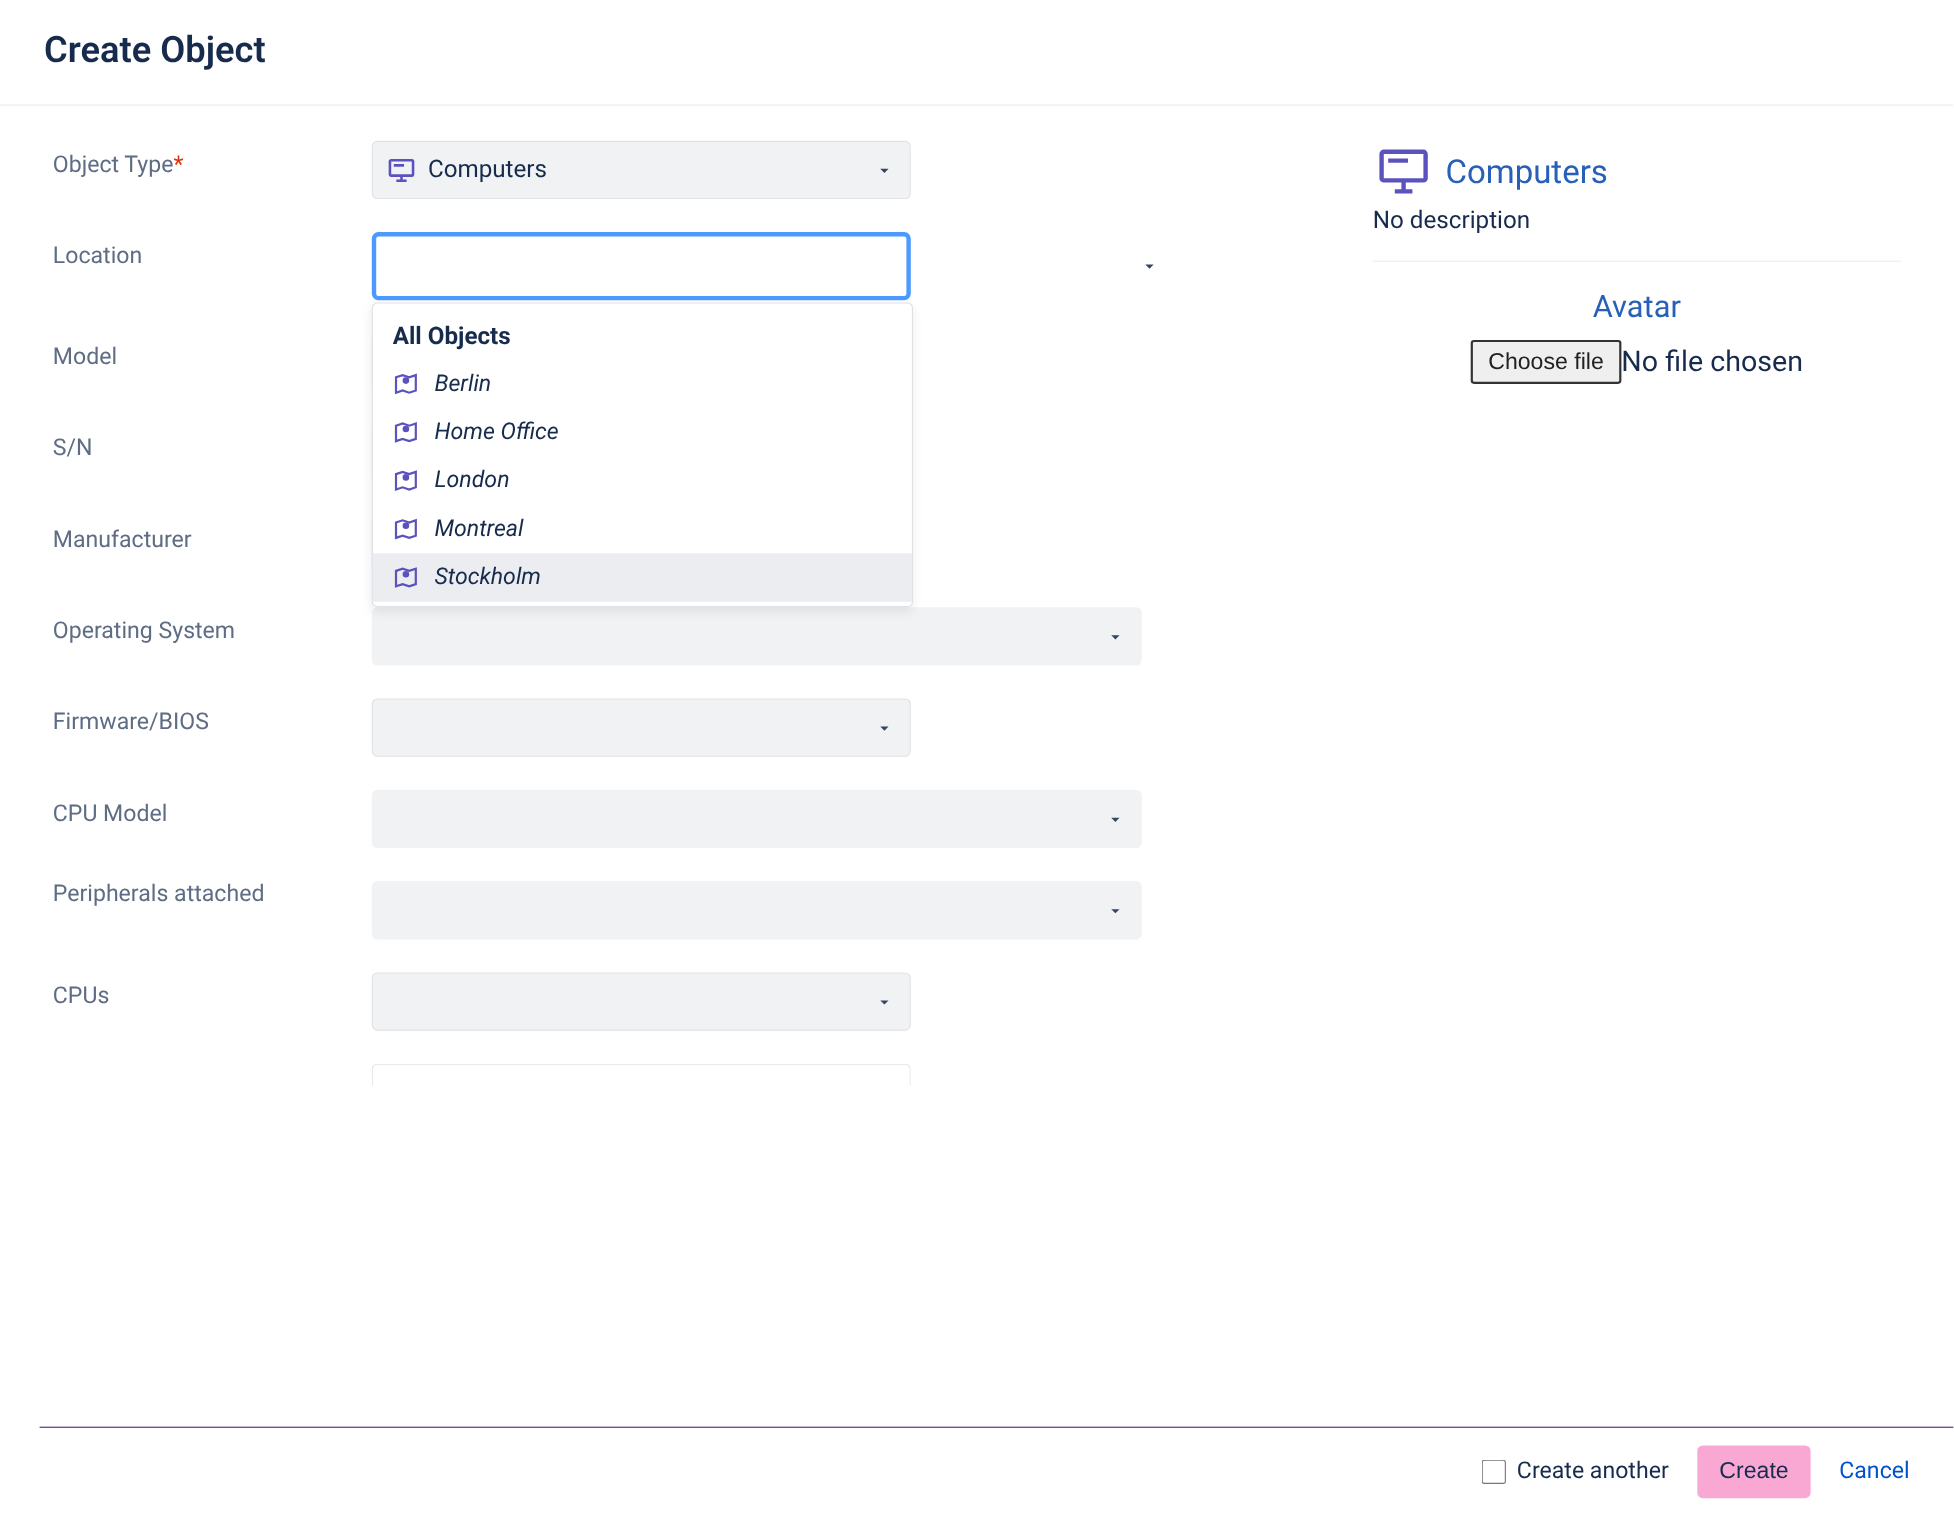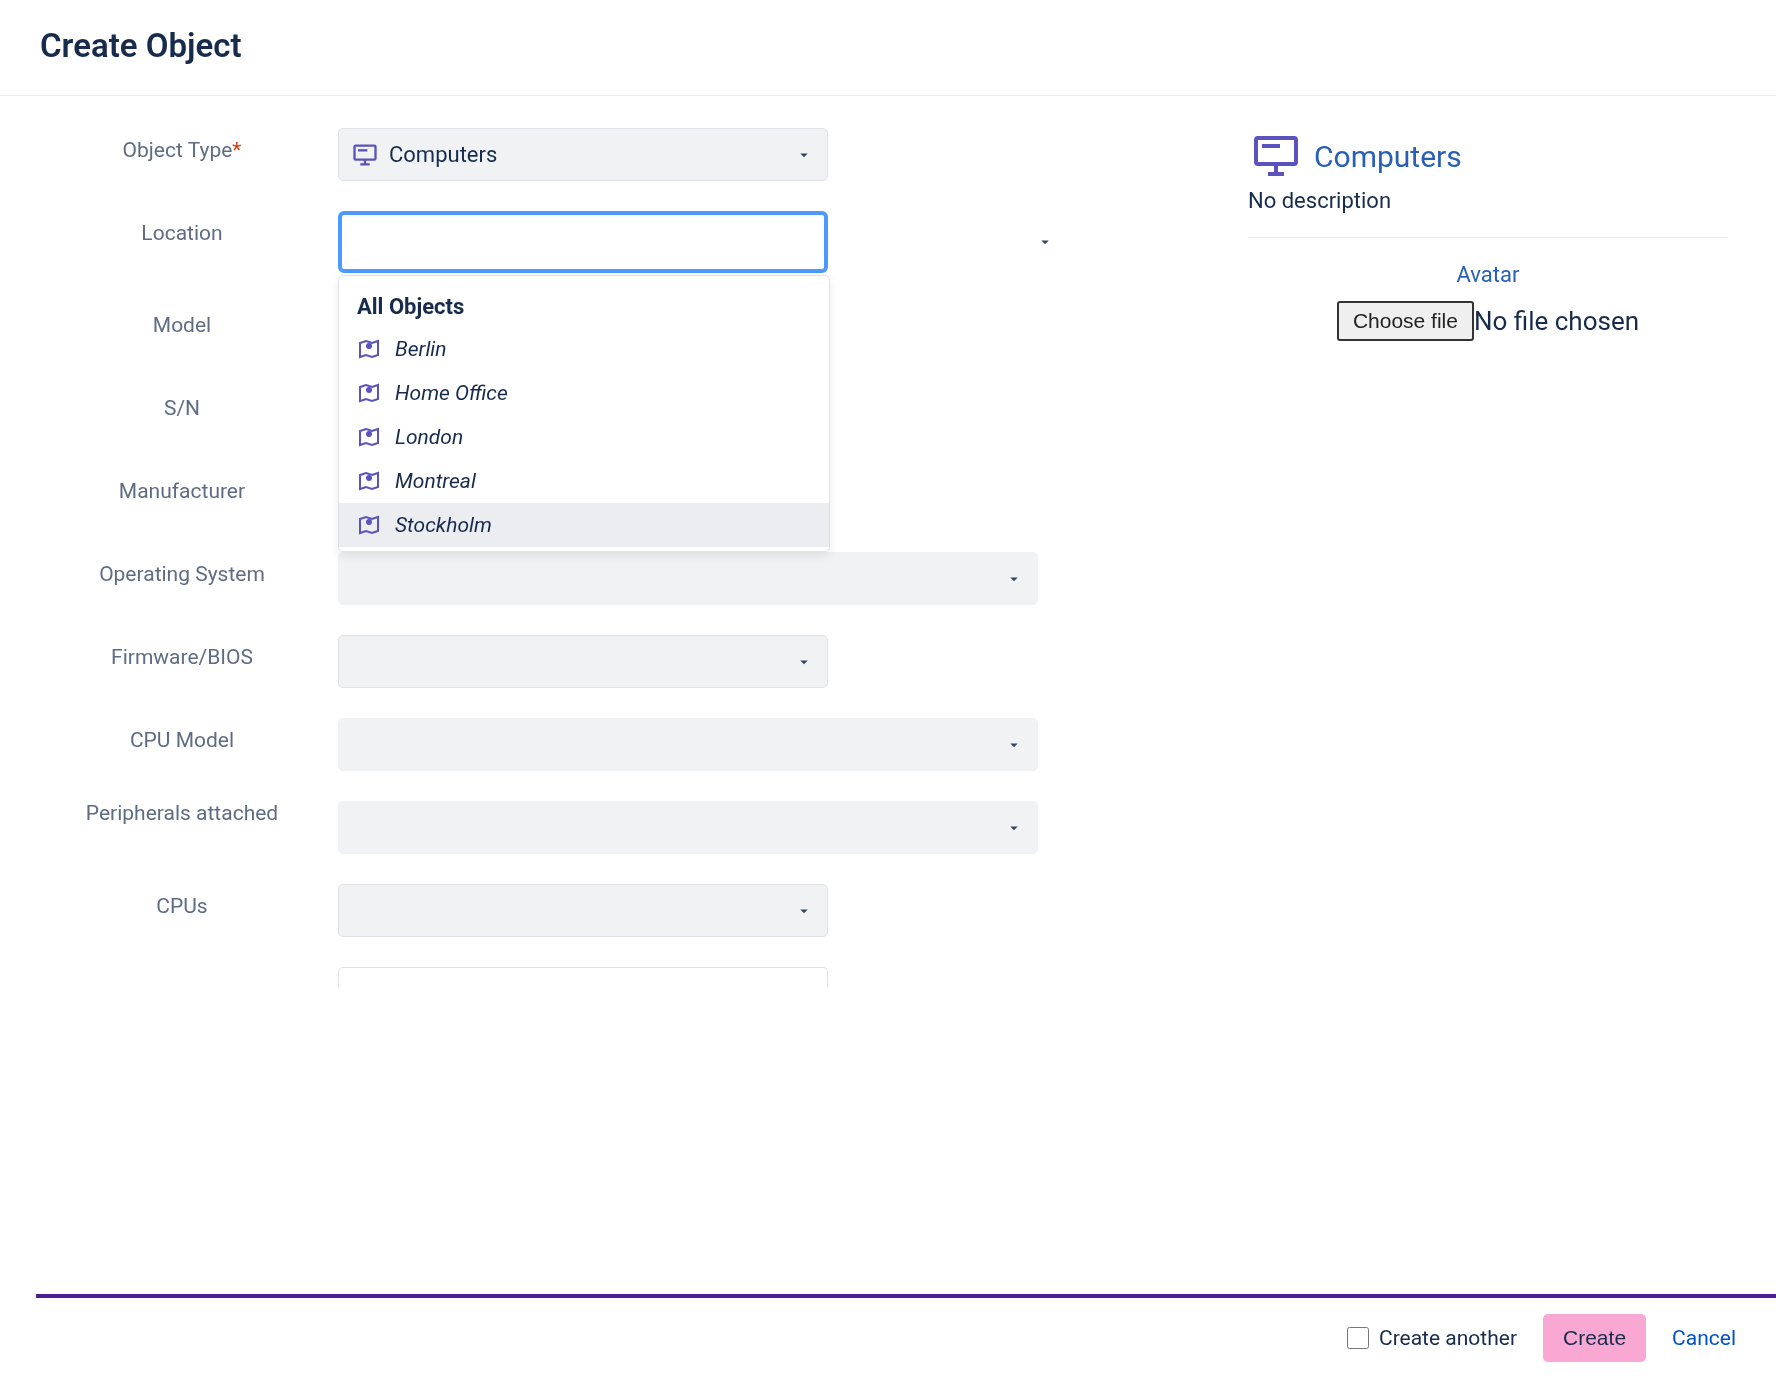--- a/index.html
+++ b/index.html
@@ -38,21 +38,21 @@
     width: 1020px;
   }
   .form-row {
     display: flex;
     align-items: flex-start;
     margin-bottom: 30px;
     position: relative;
   }
   .form-label {
     width: 290px;
-    text-align: center;
+    text-align: left;
     padding-right: 22px;
     padding-top: 10px;
     color: #5E6C84;
     font-size: 21px;
   }
   .req { color: #DE350B; }
   .field-col { flex: 1; min-width: 0; }
   .select-box, .text-input, .wide-select {
     height: 53px;
     border-radius: 5px;
@@ -173,42 +173,42 @@
   .comp-icon-big { width: 56px; height: 48px; color:#5b53bd; flex-shrink:0; }
   .side-desc {
     color: #172B4D;
     font-size: 22px;
     padding-bottom: 24px;
     margin-bottom: 24px;
     border-bottom: 1px solid #ebecf0;
   }
   .avatar-title {
     color: #2860b8;
-    font-size: 22px;
+    font-size: 28px;
     text-align: center;
     margin-bottom: 14px;
   }
   .file-row {
     display: flex;
     justify-content: center;
     align-items: center;
   }
   .file-btn {
     border: 2px solid #333;
     background: #efefef;
     font-size: 21px;
     padding: 6px 14px;
     border-radius: 3px;
     cursor: pointer;
     color: #222;
   }
   .file-status { font-size: 26px; color: #172B4D; }
   
   .dialog-footer {
-    border-top: 4px solid #4c1d95;
+    border-top: 1px solid #4c1d95;
     padding: 16px 40px;
     display: flex;
     justify-content: flex-end;
     align-items: center;
     gap: 26px;
     margin-left: 36px;
   }
   .chk { width: 22px; height: 22px; margin-right: 10px; }
   .chk-wrap { display:flex; align-items:center; font-size:21px; color:#172B4D; }
   .btn-create {

